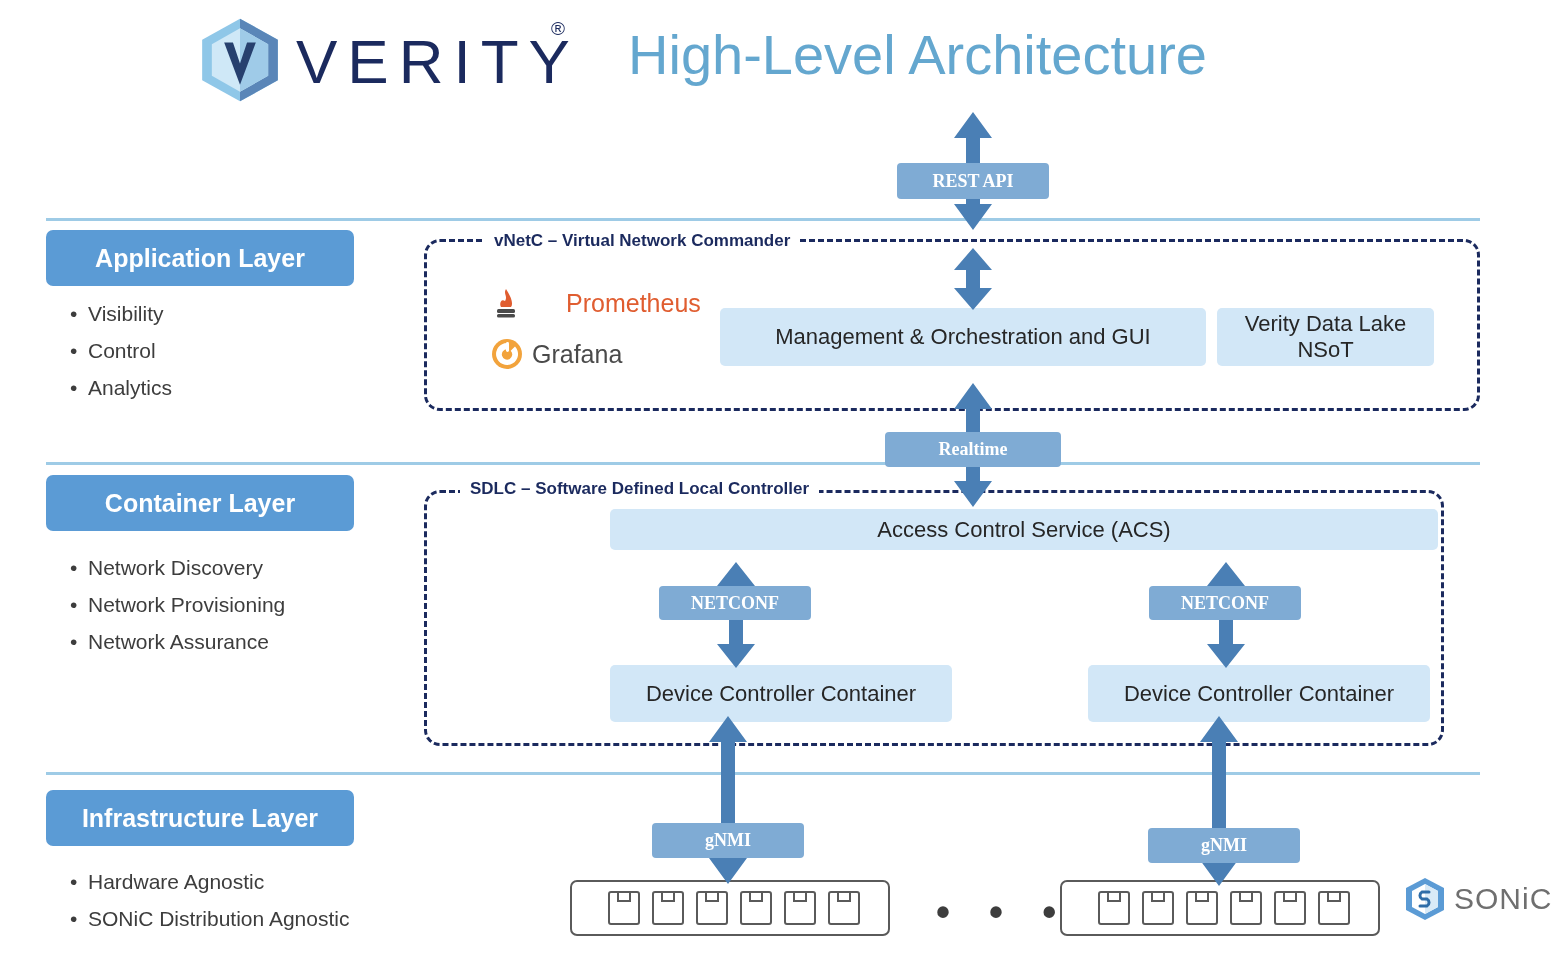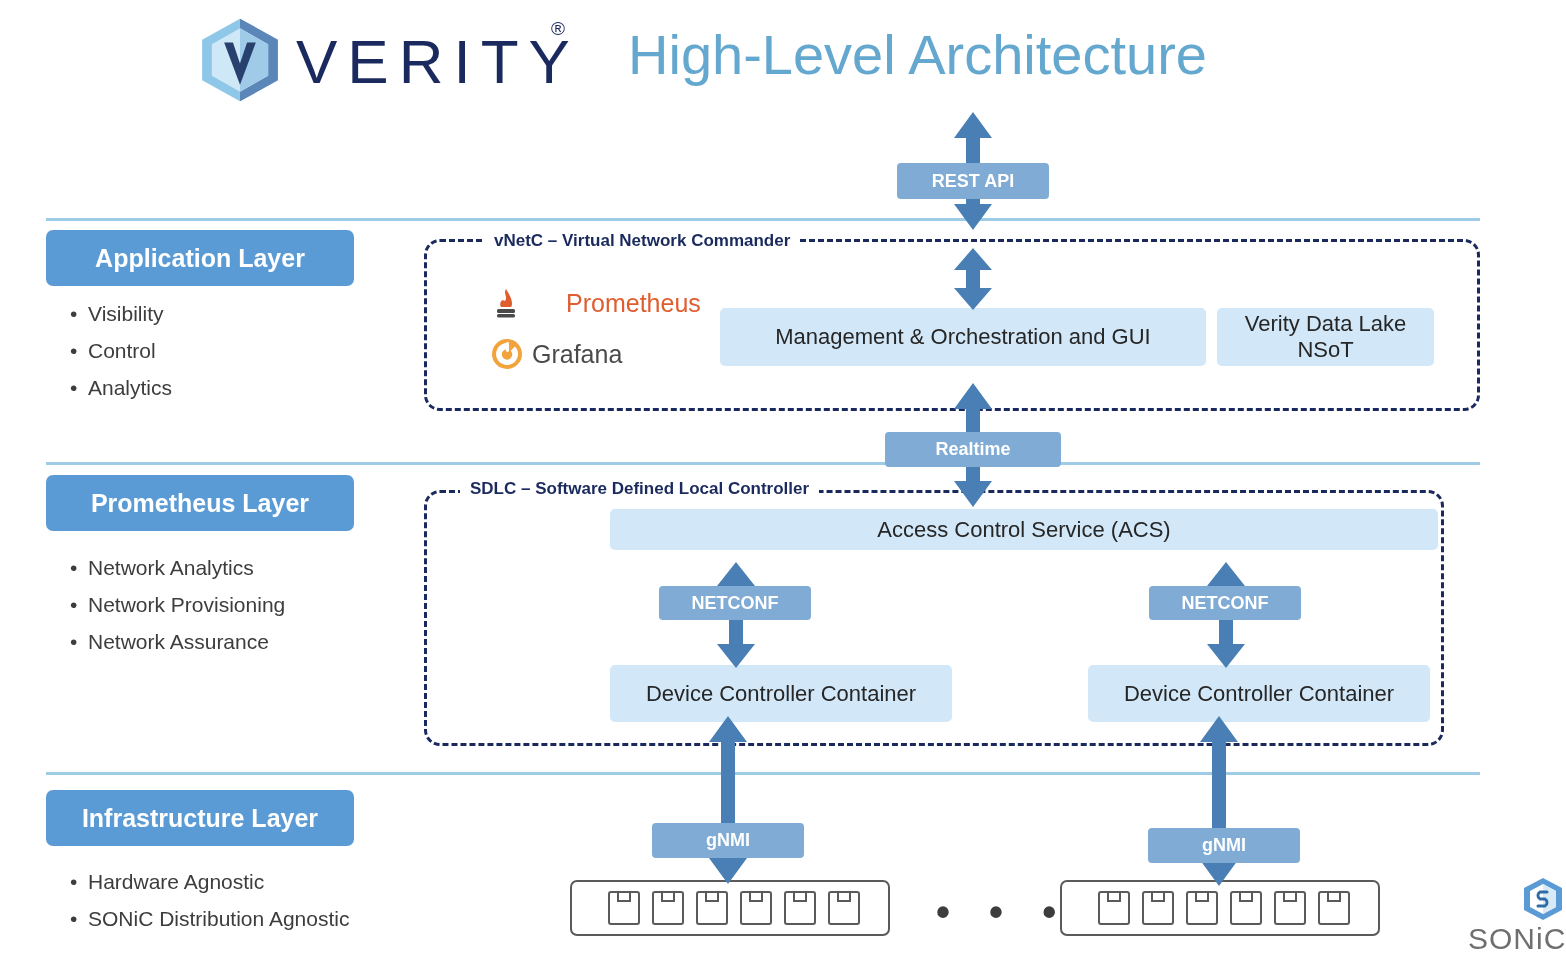--- a/index.html
+++ b/index.html
@@ -135,20 +135,21 @@
     background: #7fabd4;
     border-radius: 4px;
     color: #ffffff;
     font-size: 18px;
     font-weight: bold;
     display: flex;
     align-items: center;
     justify-content: center;
     box-sizing: border-box;
     z-index: 5;
+    font-family: Liberation Serif, serif;
   }
 
   
   .arrow {
     position: absolute;
     z-index: 1;
   }
 
   
   .vendor {
@@ -193,24 +194,23 @@
   #ellipsis {
     position: absolute;
     left: 936px; top: 890px;
     font-size: 40px;
     letter-spacing: 14px;
     color: #3d3d3d;
     font-weight: bold;
   }
   #sonic-logo {
     position: absolute;
-    left: 1462px; top: 876px;
-    display: flex;
-    align-items: flex-end;
-    flex-direction: column;
+    left: 1402px; top: 876px;
+    display: flex;
+    align-items: center;
   }
   #sonic-text {
     font-size: 30px;
     color: #6f6f6f;
     letter-spacing: 1px;
     margin-left: 6px;
     font-weight: 500;
   }
 </style>
 </head>
@@ -244,25 +244,25 @@
   <div class="bullet-row">
     <span class="dot">•</span>
     <span>Control</span>
   </div>
   <div class="bullet-row">
     <span class="dot">•</span>
     <span>Analytics</span>
   </div>
 </div>
 
-<div class="layer-chip" style="top:475px">Prometheus Layer</div>
+<div class="layer-chip" style="top:475px">Container Layer</div>
 <div class="bullets" style="top:556px">
   <div class="bullet-row">
     <span class="dot">•</span>
-    <span>Network Analytics</span>
+    <span>Network Discovery</span>
   </div>
   <div class="bullet-row">
     <span class="dot">•</span>
     <span>Network Provisioning</span>
   </div>
   <div class="bullet-row">
     <span class="dot">•</span>
     <span>Network Assurance</span>
   </div>
 </div>

